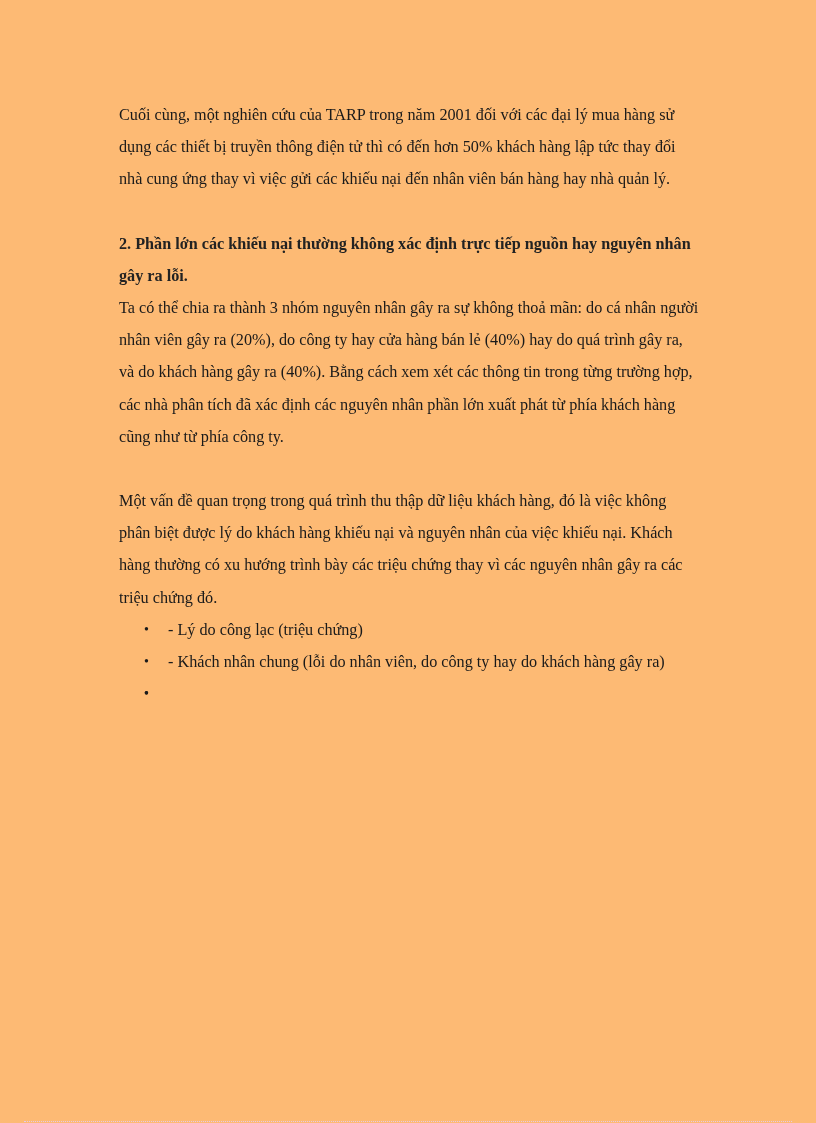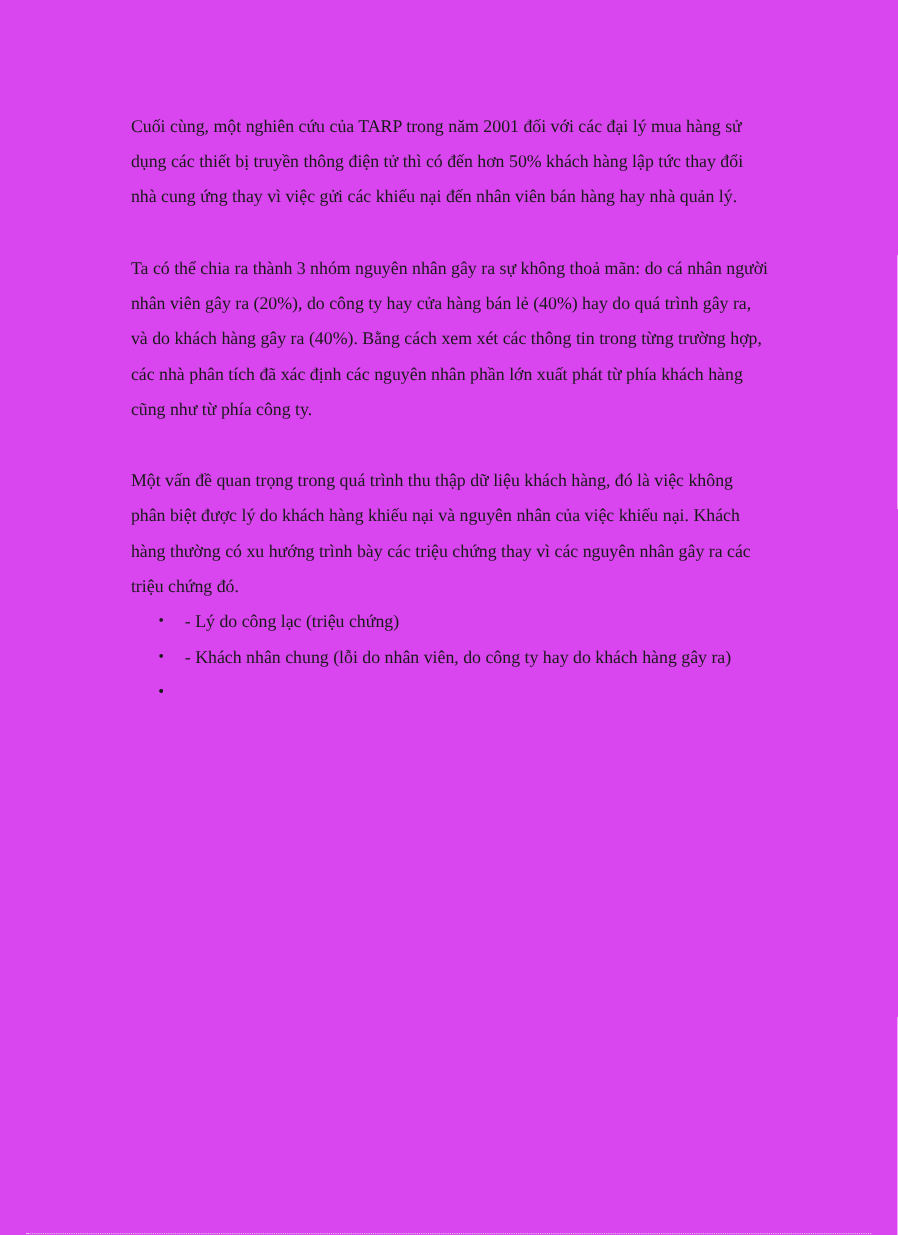--- a/index.html
+++ b/index.html
@@ -1,19 +1,19 @@
 <!DOCTYPE html>
 <html><head>
 <meta charset="utf-8">
 <style>
   html, body { margin: 0; padding: 0; background: #ffffff; }
   body { width: 816px; height: 1123px; position: relative; overflow: hidden; }
   .page {
     position: absolute; left: 0; top: 0; width: 816px; height: 1123px;
-    background: #d946ef;
+    background: #fdba74;
   }
   .content {
     position: absolute; left: 119px; top: 99px; width: 580px;
     font-family: "Liberation Serif", "DejaVu Serif", serif;
     font-size: 16.2px; line-height: 32.2px; color: #1a1a1a;
   }
   p { margin: 0; }
   .gap { height: 32px; }
   .heading { font-weight: bold; color: #222; }
   ul { list-style: none; margin: 0; padding: 0; }
@@ -26,20 +26,21 @@
     border-top: 1px dotted #e6c8e8;
   }
 </style>
 </head>
 <body>
 
 <div class="page">
   <div class="content">
     <p>Cuối cùng, một nghiên cứu của TARP trong năm 2001 đối với các đại lý mua hàng sử dụng các thiết bị truyền thông điện tử thì có đến hơn 50% khách hàng lập tức thay đổi nhà cung ứng thay vì việc gửi các khiếu nại đến nhân viên bán hàng hay nhà quản lý.</p>
     <div class="gap"></div>
+    <p class="heading">2. Phần lớn các khiếu nại thường không xác định trực tiếp nguồn hay nguyên nhân gây ra lỗi.</p>
     <p>Ta có thể chia ra thành 3 nhóm nguyên nhân gây ra sự không thoả mãn: do cá nhân người nhân viên gây ra (20%), do công ty hay cửa hàng bán lẻ (40%) hay do quá trình gây ra, và do khách hàng gây ra (40%). Bằng cách xem xét các thông tin trong từng trường hợp, các nhà phân tích đã xác định các nguyên nhân phần lớn xuất phát từ phía khách hàng cũng như từ phía công ty.</p>
     <div class="gap"></div>
     <p>Một vấn đề quan trọng trong quá trình thu thập dữ liệu khách hàng, đó là việc không phân biệt được lý do khách hàng khiếu nại và nguyên nhân của việc khiếu nại. Khách hàng thường có xu hướng trình bày các triệu chứng thay vì các nguyên nhân gây ra các triệu chứng đó.</p>
     <ul>
       <li>
         <span class="bullet">•</span>
         <span>- Lý do công lạc (triệu chứng)</span>
       </li>
       <li>
         <span class="bullet">•</span>

